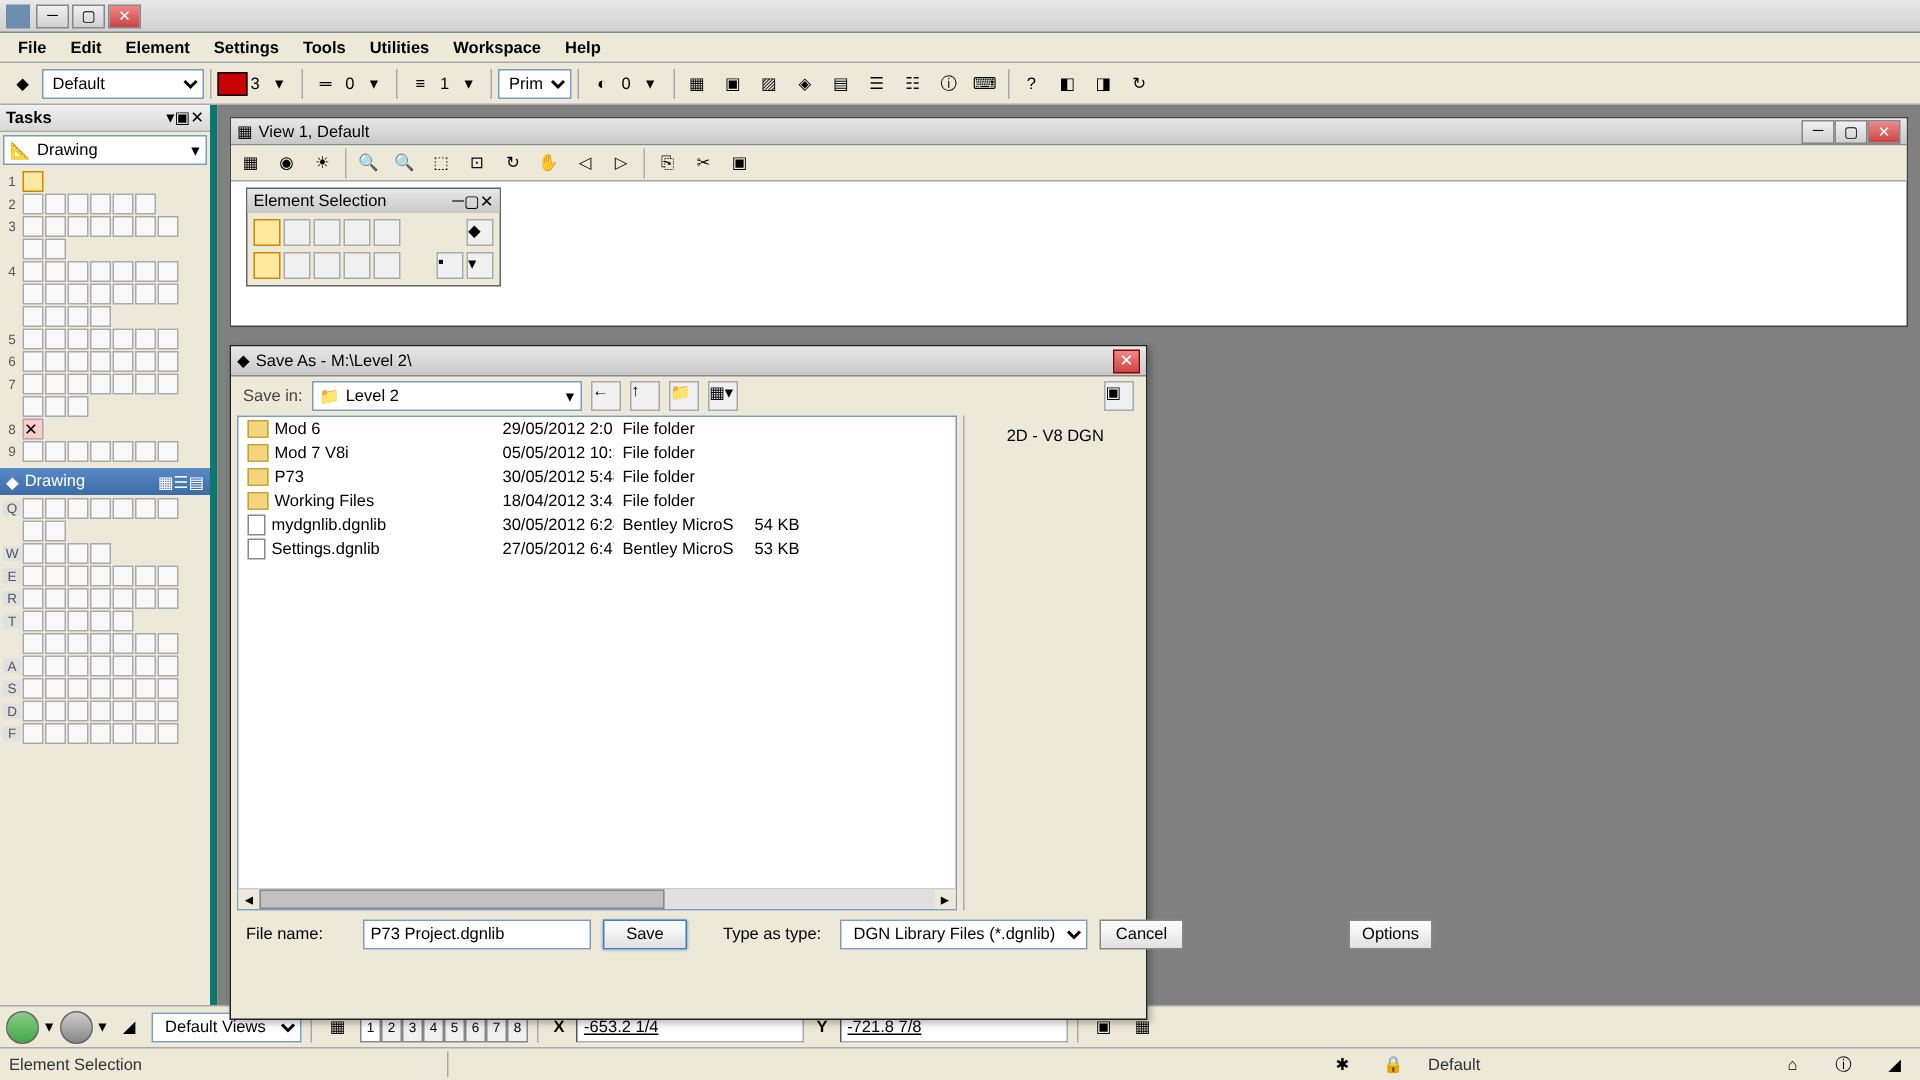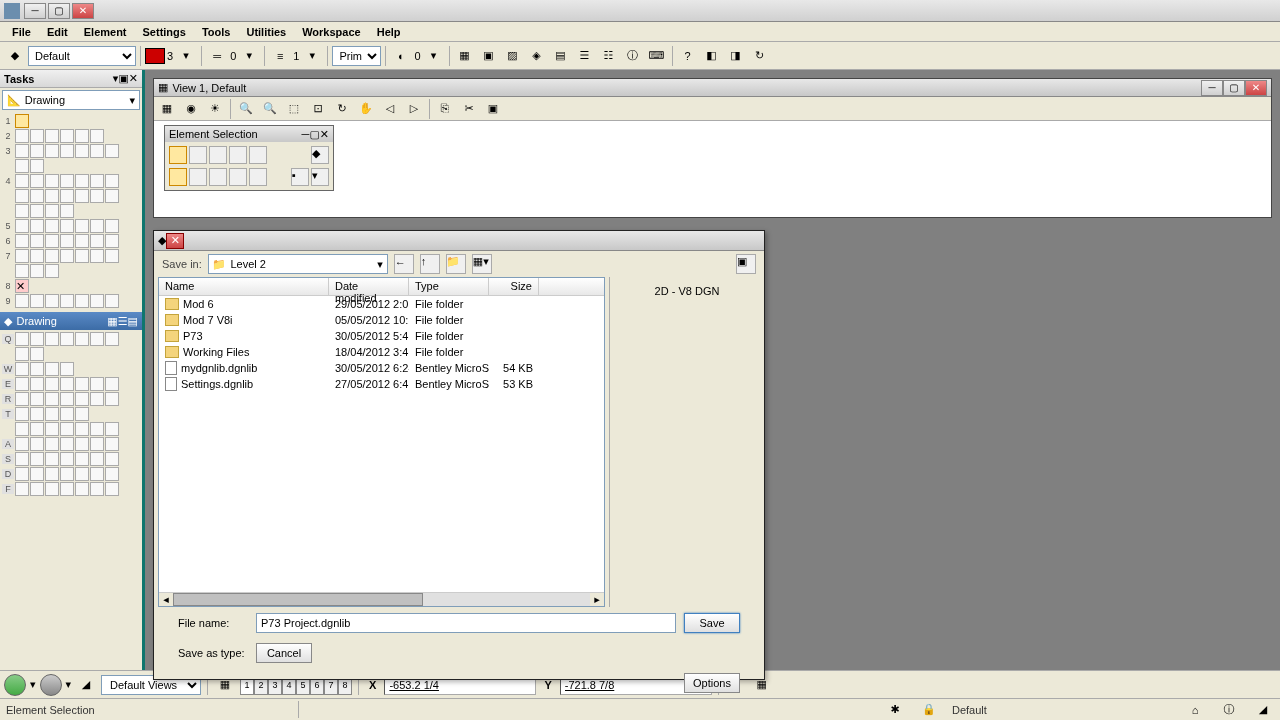--- a/index.html
+++ b/index.html
@@ -16,21 +16,21 @@
 .menu-item { padding: 2px 8px; cursor: pointer; }
 
 .toolbar { background: #ece9d8; height: 28px; display: flex; align-items: center; padding: 2px 4px; border-bottom: 1px solid #aaa; gap: 2px; }
 .tb-btn { width: 22px; height: 22px; border: 1px solid transparent; display: flex; align-items: center; justify-content: center; cursor: pointer; }
 .tb-sep { width: 1px; height: 20px; background: #aaa; margin: 0 2px; }
 .tb-dropdown { height: 20px; border: 1px solid #7f9db9; background: white; padding: 0 2px; min-width: 40px; }
 .red-swatch { width: 20px; height: 16px; background: #cc0000; border: 1px solid #000; }
 
 .main-area { display: flex; height: calc(100% - 22px - 20px - 28px - 28px - 22px); }
 
-.tasks-panel { width: 145px; background: #ece9d8; border-right: 3px solid #0f766e; display: flex; flex-direction: column; }
+.tasks-panel { width: 145px; background: #ece9d8; border-right: 5px solid #0f766e; display: flex; flex-direction: column; }
 .tasks-header { background: linear-gradient(to bottom, #f0f0f0, #d8d8d8); height: 18px; display: flex; align-items: center; padding: 0 4px; border-bottom: 1px solid #aaa; }
 .tasks-header-text { flex: 1; font-weight: bold; }
 .tasks-dropdown { margin: 2px; height: 20px; border: 1px solid #7f9db9; background: white; display: flex; align-items: center; padding: 0 4px; }
 .tool-grid { padding: 2px; display: flex; flex-direction: column; gap: 1px; }
 .tool-row { display: flex; gap: 1px; align-items: center; }
 .row-num { width: 12px; font-size: 9px; color: #555; text-align: center; }
 .tool-icon { width: 14px; height: 14px; border: 1px solid #aaa; background: #f8f8f8; cursor: pointer; }
 .tool-icon.sel { background: #ffe8a0; border-color: #cc8800; }
 
 .drawing-header { background: linear-gradient(to bottom, #5a8ac6, #3c6ca6); color: white; height: 18px; display: flex; align-items: center; padding: 0 4px; margin-top: 2px; }
@@ -74,23 +74,23 @@
 .fl-col.size { flex: 0 0 50px; text-align: right; }
 .fl-row { display: flex; height: 16px; align-items: center; cursor: pointer; }
 .fl-cell { padding: 1px 6px; overflow: hidden; white-space: nowrap; }
 .fl-cell.name { flex: 0 0 170px; display: flex; align-items: center; gap: 4px; }
 .fl-cell.date { flex: 0 0 80px; }
 .fl-cell.type { flex: 0 0 80px; }
 .fl-cell.size { flex: 0 0 50px; text-align: right; }
 .folder-icon { width: 14px; height: 12px; background: #f4d47c; border: 1px solid #c4a43c; }
 .file-icon { width: 12px; height: 14px; background: #fff; border: 1px solid #888; }
 
-.sd-preview { width: 155px; background: #ece9d8; border-left: 1px solid #aaa; padding: 8px; text-align: center; }
-
-.sd-bottom { padding: 6px 24px; display: flex; flex-direction: column; gap: 10px; }
+.sd-preview { width: 122px; background: #ece9d8; border-left: 1px solid #aaa; padding: 8px; text-align: center; }
+
+.sd-bottom { padding: 6px 10px; display: flex; flex-direction: row; gap: 24px; }
 .sd-field-row { display: flex; align-items: center; gap: 8px; }
 .sd-field-label { flex: 0 0 70px; }
 .sd-field-input { flex: 1; height: 20px; border: 1px solid #7f9db9; background: white; padding: 0 4px; }
 .sd-btn { width: 56px; height: 20px; background: linear-gradient(to bottom, #fff, #e0e0e0); border: 1px solid #888; cursor: pointer; display: flex; align-items: center; justify-content: center; }
 .sd-btn.primary { border: 1px solid #4080c0; box-shadow: 0 0 2px #4080c0; }
 
 .statusbar1 { background: #ece9d8; height: 28px; display: flex; align-items: center; padding: 2px 4px; border-top: 1px solid #aaa; gap: 4px; }
 .sb-nav { width: 22px; height: 22px; border-radius: 50%; background: linear-gradient(to bottom, #8c8, #4a4); border: 1px solid #666; cursor: pointer; }
 .sb-dropdown { height: 20px; border: 1px solid #7f9db9; background: white; padding: 0 4px; min-width: 100px; }
 .view-nums { display: flex; }
@@ -451,44 +451,39 @@
             <div class="es-btn">▪</div>
             <div class="es-btn">▾</div>
           </div>
         </div>
       </div>
     </div>
 
     <div class="save-dialog">
       <div class="sd-title">
         <span>◆</span>
+        <span class="sd-title-text" style="margin-left:4px">Save As - M:\Level 2\</span>
         <div class="sd-close">✕</div>
       </div>
       <div class="sd-toolbar">
         <span class="sd-label" style="margin-left:auto">Save in:</span>
         <div class="sd-dropdown">
           <span>📁</span>
           <span style="flex:1;margin-left:4px">Level 2</span>
           <span>▾</span>
         </div>
         <div class="sd-navbtn">←</div>
         <div class="sd-navbtn">↑</div>
         <div class="sd-navbtn">📁</div>
         <div class="sd-navbtn">▦▾</div>
         <div style="flex:1"></div>
         <div class="sd-navbtn">▣</div>
       </div>
       <div class="sd-body">
         <div class="sd-filelist">
-          <div class="fl-header">
-            <div class="fl-col name">Name</div>
-            <div class="fl-col date">Date modified</div>
-            <div class="fl-col type">Type</div>
-            <div class="fl-col size">Size</div>
-          </div>
           <div id="file-rows">
               <div class="fl-row">
                 <div class="fl-cell name">
                   <div class="folder-icon"></div>
                   <span>Mod 6</span>
                 </div>
                 <div class="fl-cell date">29/05/2012 2:01...</div>
                 <div class="fl-cell type">File folder</div>
                 <div class="fl-cell size"></div>
               </div>
@@ -551,21 +546,22 @@
           <span>2D - V8 DGN</span>
         </div>
       </div>
       <div class="sd-bottom">
         <div class="sd-field-row">
           <span class="sd-field-label">File name:</span>
           <input class="sd-field-input" value="P73 Project.dgnlib" style="">
           <div class="sd-btn primary">Save</div>
         </div>
         <div class="sd-field-row">
-          <span class="sd-field-label">Save as type:</span>
+          <span class="sd-field-label">Type as type:</span>
+          <select class="sd-field-input"><option>DGN Library Files (*.dgnlib)</option></select>
           <div class="sd-btn">Cancel</div>
         </div>
         <div class="sd-field-row">
           <span class="sd-field-label"></span>
           <div style="flex:1"></div>
           <div class="sd-btn">Options</div>
         </div>
       </div>
     </div>
 

